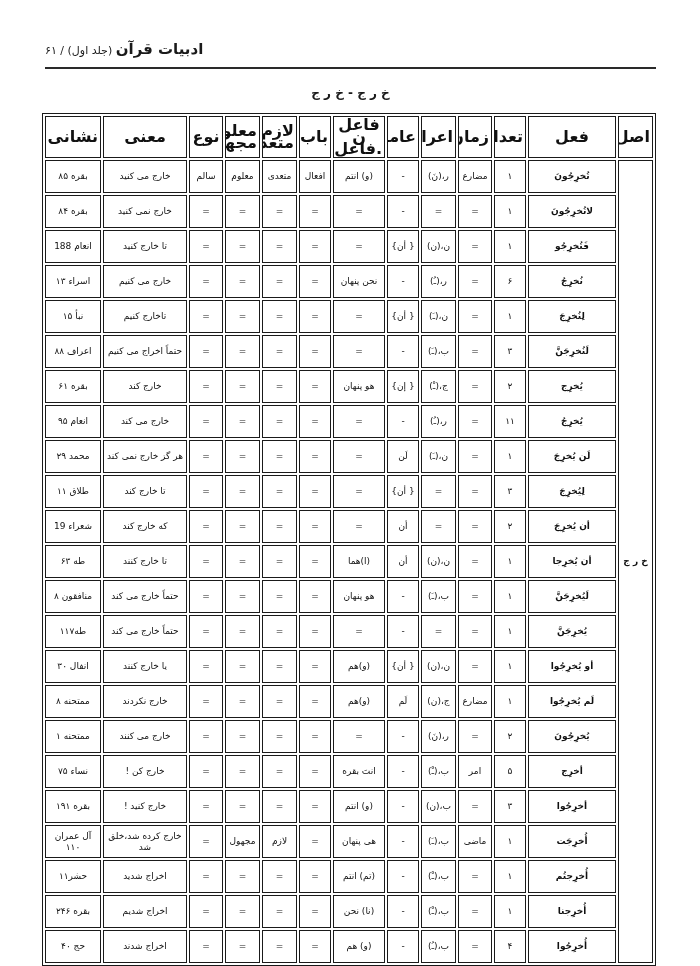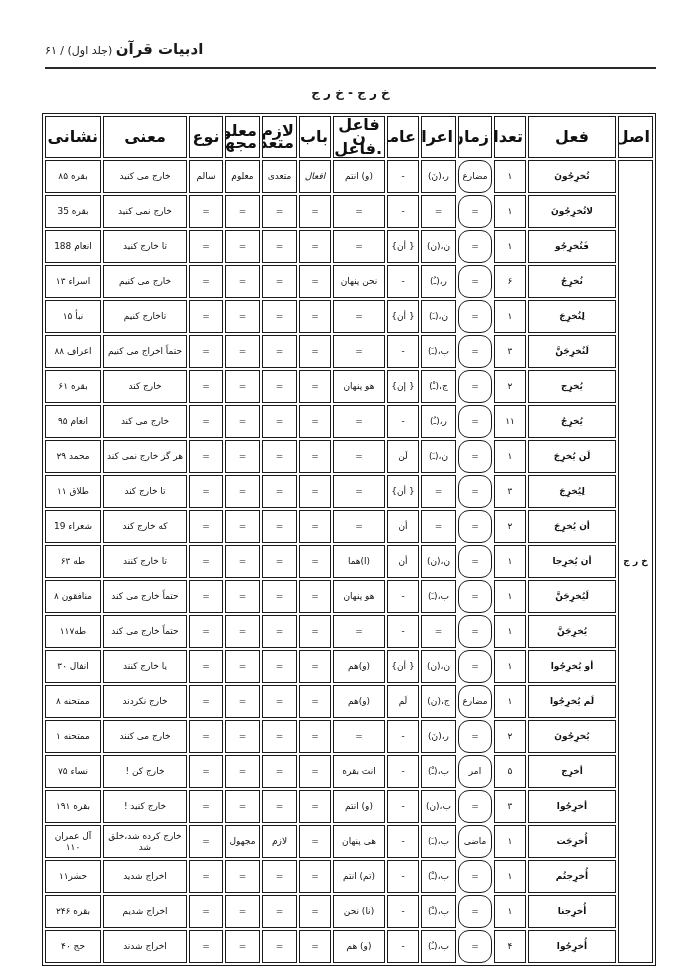--- a/index.html
+++ b/index.html
@@ -46,25 +46,25 @@
   table.conj td{height:29px;}
   td.c-root{
     vertical-align:top;font-weight:bold;font-size:10.5px;
     padding-top:10px;
   }
   td.c-fel{
     font-size:13.5px;font-weight:700;line-height:16px;
     text-align:center;
   }
   td.c-num{font-size:10px;}
-  td.c-zaman{font-size:9px;border-radius:11px;}
+  td.c-zaman{font-size:9px;}
   td.c-erab{font-size:9px;}
   td.c-amel{font-size:9px;}
   td.c-fael{font-size:9px;}
-  td.c-bab{font-size:9px;font-style:italic;}
+  td.c-bab{font-size:9px;}
   td.c-mani{font-size:9.5px;line-height:11.5px;}
   td.c-neshani{font-size:8.5px;line-height:10.5px;}
 </style>
 </head>
 <body>
 
 <div class="page">
 
   <div class="page-header">
     <span class="bold">ادبیات قرآن</span>
@@ -134,21 +134,21 @@
           <td class="c-num">۱</td>
           <td class="c-zaman">=</td>
           <td class="c-erab">=</td>
           <td class="c-amel">-</td>
           <td class="c-fael">=</td>
           <td class="c-bab">=</td>
           <td class="c-lazem">=</td>
           <td class="c-malum">=</td>
           <td class="c-now">=</td>
           <td class="c-mani">خارج نمی کنید</td>
-          <td class="c-neshani">بقره 35</td>
+          <td class="c-neshani">بقره ۸۴</td>
         </tr>
         <tr>
           <td class="c-fel">فَتُخرِجُو</td>
           <td class="c-num">۱</td>
           <td class="c-zaman">=</td>
           <td class="c-erab">ن،(ن)</td>
           <td class="c-amel">{ أن}</td>
           <td class="c-fael">=</td>
           <td class="c-bab">=</td>
           <td class="c-lazem">=</td>

